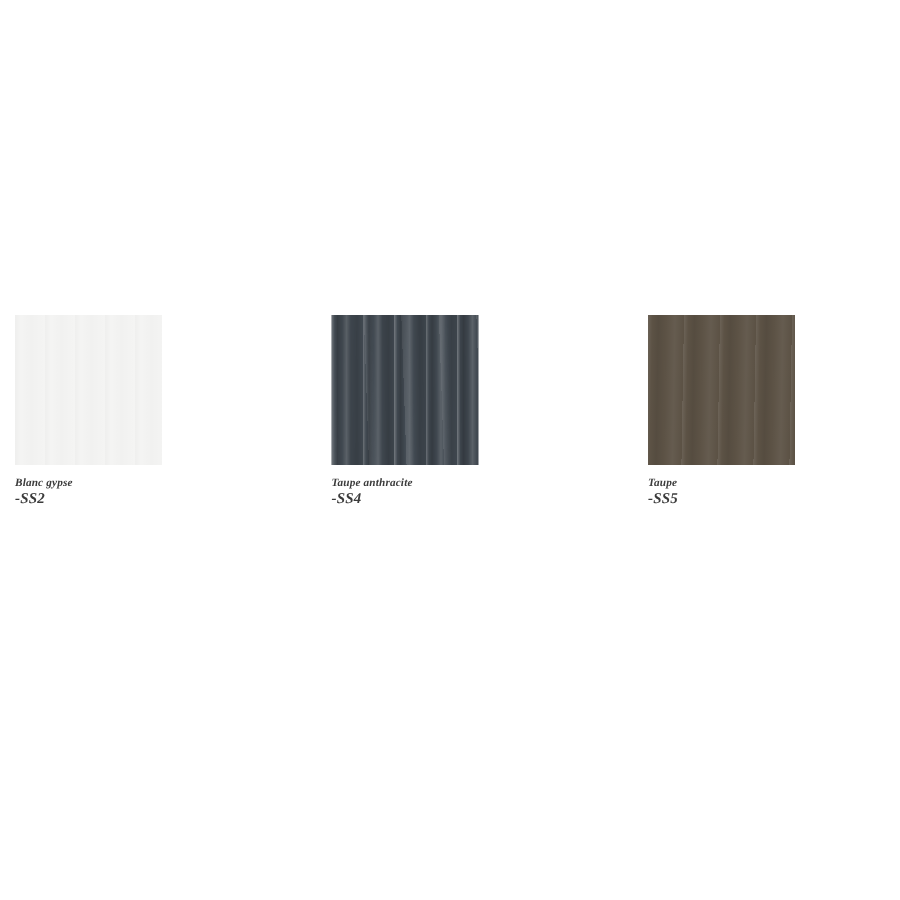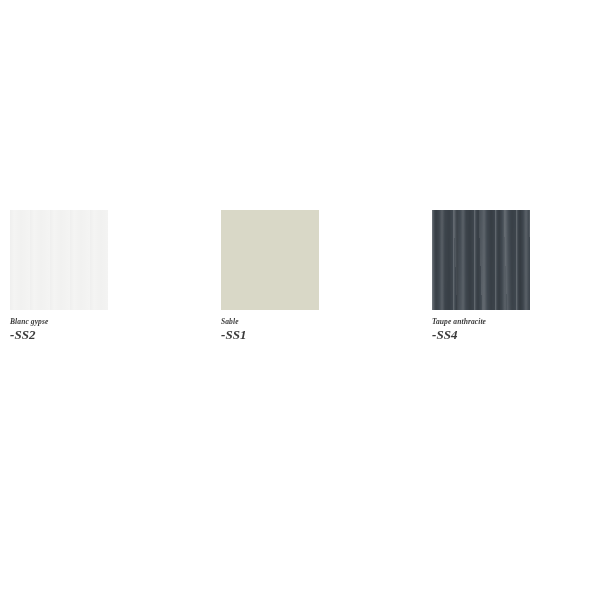--- a/index.html
+++ b/index.html
@@ -113,50 +113,50 @@
     font-size: 7.5px;
     color: #3b3b3b;
     white-space: nowrap;
     letter-spacing: .1px;
   }
 
   .swatch-code {
     font-family: "Liberation Serif", serif;
     font-style: italic;
     font-weight: 700;
-    font-size: 13px;
+    font-size: 10px;
     color: #3b3b3b;
     white-space: nowrap;
     letter-spacing: .1px;
   }
 </style>
 </head>
 <body style="background: rgb(255, 255, 255);">
 
 <div id="swatch-palette">
     <div class="swatch-item">
       <div class="swatch-chip" style="background-color: rgb(244, 244, 243);">
         <div class="grain grain-pale"></div>
       </div>
       <div class="swatch-caption">
         <div class="swatch-name">Blanc gypse</div>
         <div class="swatch-code">-SS2</div>
       </div>
     </div>
     <div class="swatch-item">
-      <div class="swatch-chip" style="background-color: rgb(217, 216, 199);">
-        <div class="grain grain-none"></div>
-      </div>
-      <div class="swatch-caption">
-        <div class="swatch-name">Sable</div>
-        <div class="swatch-code">-SS1</div>
-      </div>
-    </div>
-    <div class="swatch-item">
       <div class="swatch-chip" style="background-color: rgb(66, 74, 82);">
         <div class="grain grain-strong"></div>
       </div>
       <div class="swatch-caption">
         <div class="swatch-name">Taupe anthracite</div>
         <div class="swatch-code">-SS4</div>
       </div>
     </div>
+    <div class="swatch-item">
+      <div class="swatch-chip" style="background-color: rgb(92, 82, 69);">
+        <div class="grain grain-warm"></div>
+      </div>
+      <div class="swatch-caption">
+        <div class="swatch-name">Taupe</div>
+        <div class="swatch-code">-SS5</div>
+      </div>
+    </div>
   </div>
 
 </body></html>

